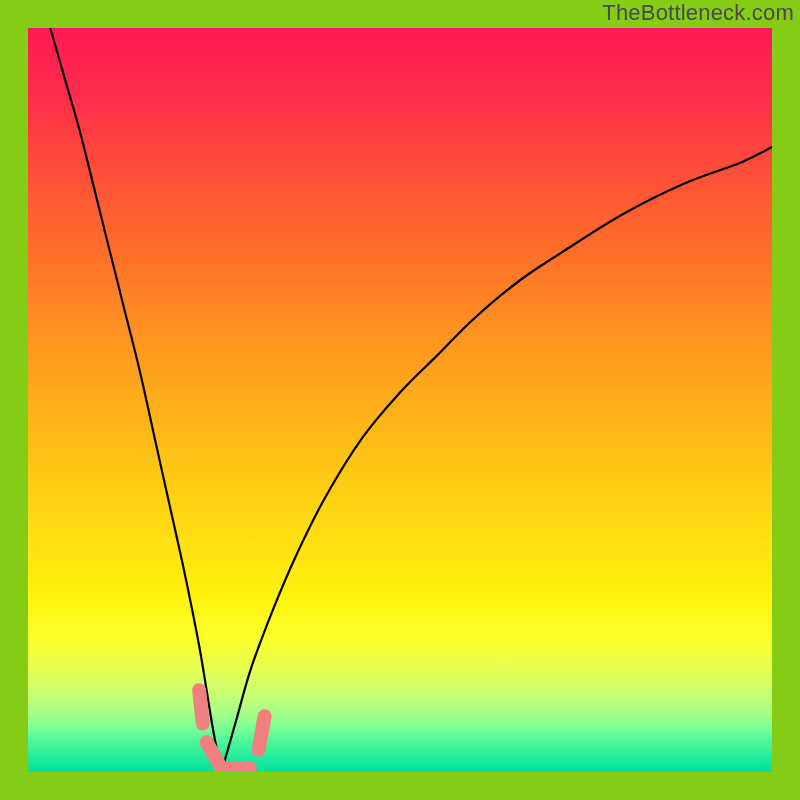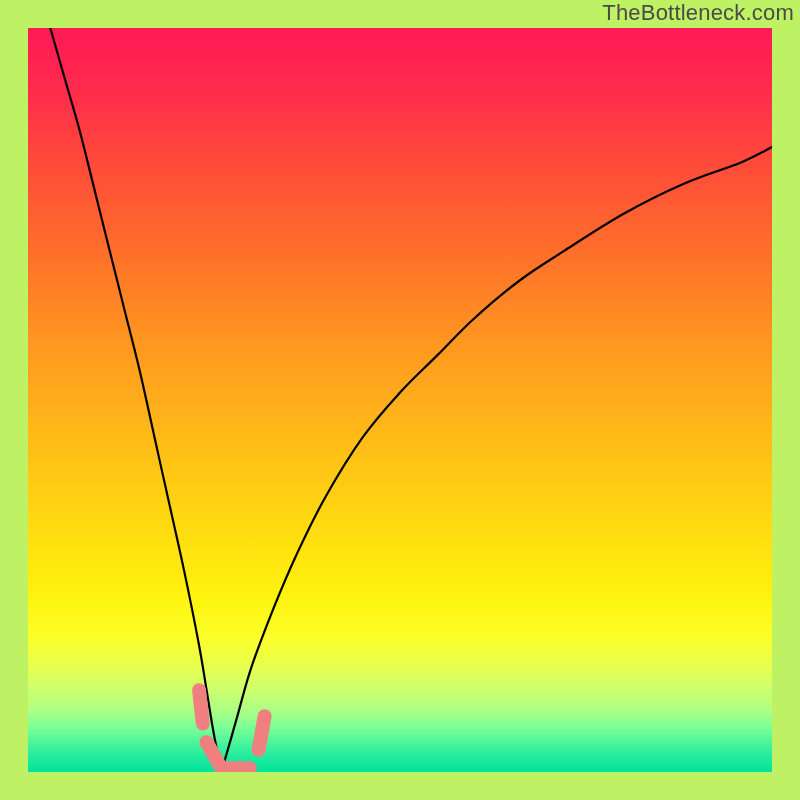--- a/index.html
+++ b/index.html
@@ -1,21 +1,21 @@
 <!DOCTYPE html>
 <html><head>
 <meta charset="utf-8">
 <style>
   * { margin: 0; padding: 0; box-sizing: border-box; }
   html, body { width: 800px; height: 800px; overflow: hidden; background: #000; }
   .frame {
     position: relative;
     width: 800px;
     height: 800px;
-    background: #bef264;
+    background: #84cc16;
   }
   .plot-area {
     position: absolute;
     left: 28px;
     top: 28px;
     width: 744px;
     height: 744px;
     overflow: hidden;
   }
   .gradient-bg {

